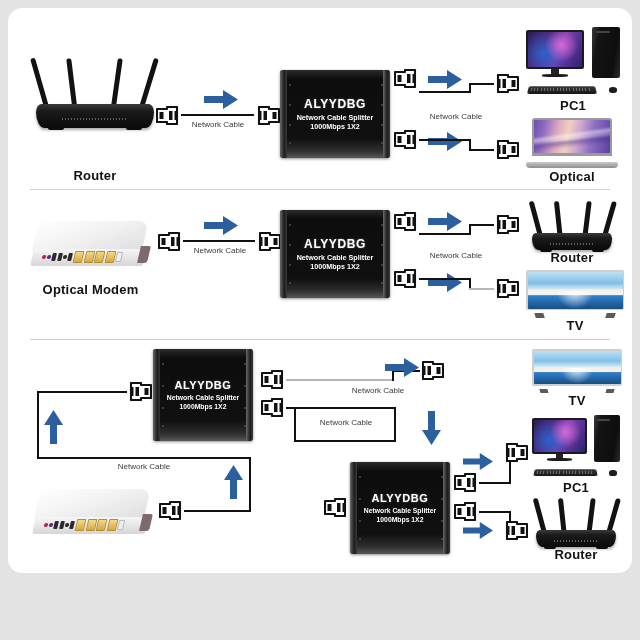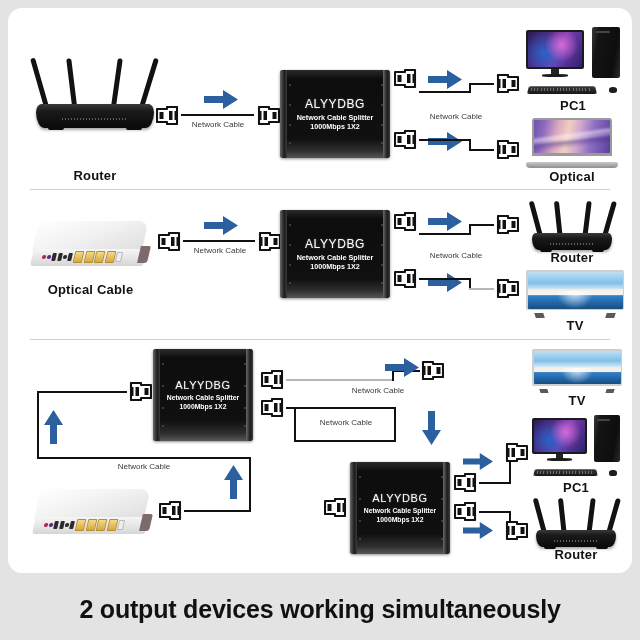--- a/index.html
+++ b/index.html
@@ -57,21 +57,21 @@
     display:flex;flex-direction:column;align-items:center;justify-content:center;
     color:#fff;
   }
   .splitter::before,.splitter::after{
     content:"";position:absolute;top:0;bottom:0;width:7px;
     background:linear-gradient(90deg,#6a6a6a,#1c1c1c 60%,#3b3b3b);
   }
   .splitter::before{left:0;border-radius:3px 0 0 3px;}
   .splitter::after{right:0;border-radius:0 3px 3px 0;}
   .sp-brand{
-    font-weight:normal;letter-spacing:.6px;z-index:2;
+    font-weight:bold;letter-spacing:.6px;z-index:2;
     text-shadow:0 0 2px rgba(255,255,255,.35);
   }
   .sp-sub{
     font-weight:bold;z-index:2;text-align:center;line-height:1.18;
     margin-top:3px;
   }
   .sp-screws{position:absolute;top:0;bottom:0;z-index:3;}
   .sp-screws i{
     position:absolute;width:2px;height:2px;border-radius:50%;
     background:#4b4b4b;display:block;
@@ -367,21 +367,21 @@
             <u></u>
             <s style="background:#2b2b2b"></s>
             <u></u>
             <b></b>
             <b></b>
             <b></b>
             <b></b>
             <u style="background:#eee;border:.5px solid #bbb"></u>
           </div>
       </div>
-      <div class="devlabel" style="left:10px;top:92px;width:145px;font-size:13px;">Optical Cable</div>
+      <div class="devlabel" style="left:10px;top:92px;width:145px;font-size:13px;">Optical Modem</div>
 
       <div class="rj45" style="left:150px;top:42px;">
         <svg width="26" height="19" viewBox="0 0 26 19">
           <path d="M1 3h10V1h10v17H11v-2H1z" fill="#fff" stroke="#111" stroke-width="2.1" stroke-linejoin="round"></path>
           <rect x="3.5" y="6" width="4" height="7" fill="#111"></rect>
           <rect x="13" y="5" width="3.5" height="9" fill="#111"></rect>
           <rect x="18.5" y="5" width="3.5" height="9" fill="#111"></rect>
         </svg>
       </div>
       <div class="wire h" style="left:175px;top:50px;width:72px;"></div>
@@ -714,14 +714,13 @@
         <div class="ant" style="left:69px;top:0;height:40px;transform:rotate(16deg);transform-origin:bottom center;"></div>
         <div class="body"></div>
         <div class="foot" style="left:8px;width:12px;"></div>
         <div class="foot" style="right:8px;width:12px;"></div>
       </div>
       <div class="devlabel" style="left:528px;top:207px;width:80px;font-size:13px;">Router</div>
     </div>
 
   </div>
 
-  <div class="caption">2 output devices working simultaneously</div>
 </div>
 
 </body></html>

